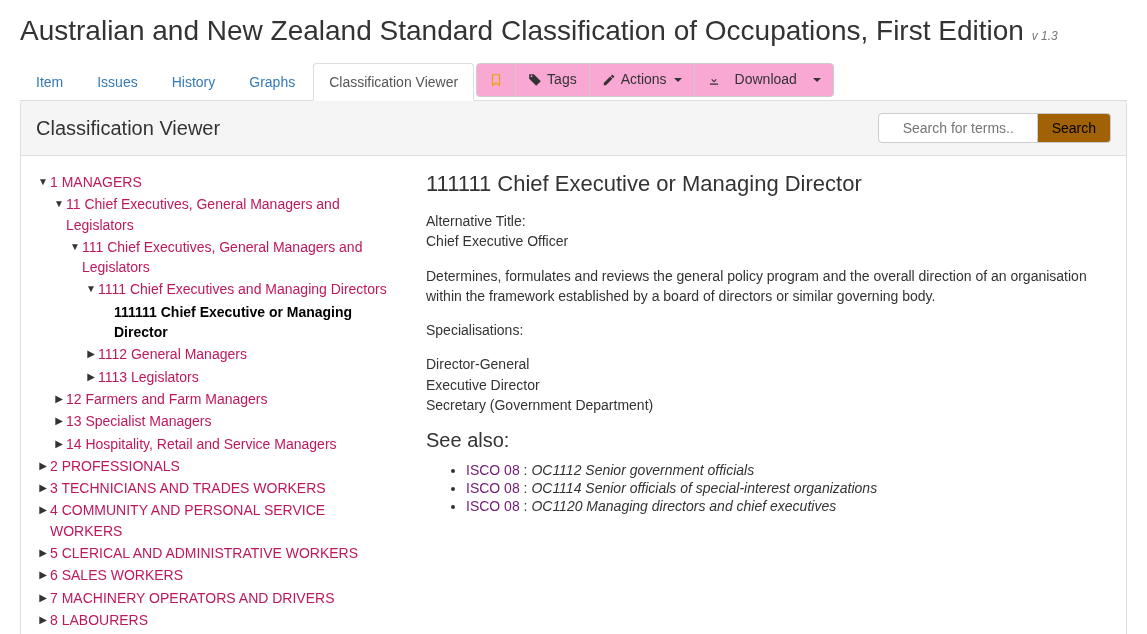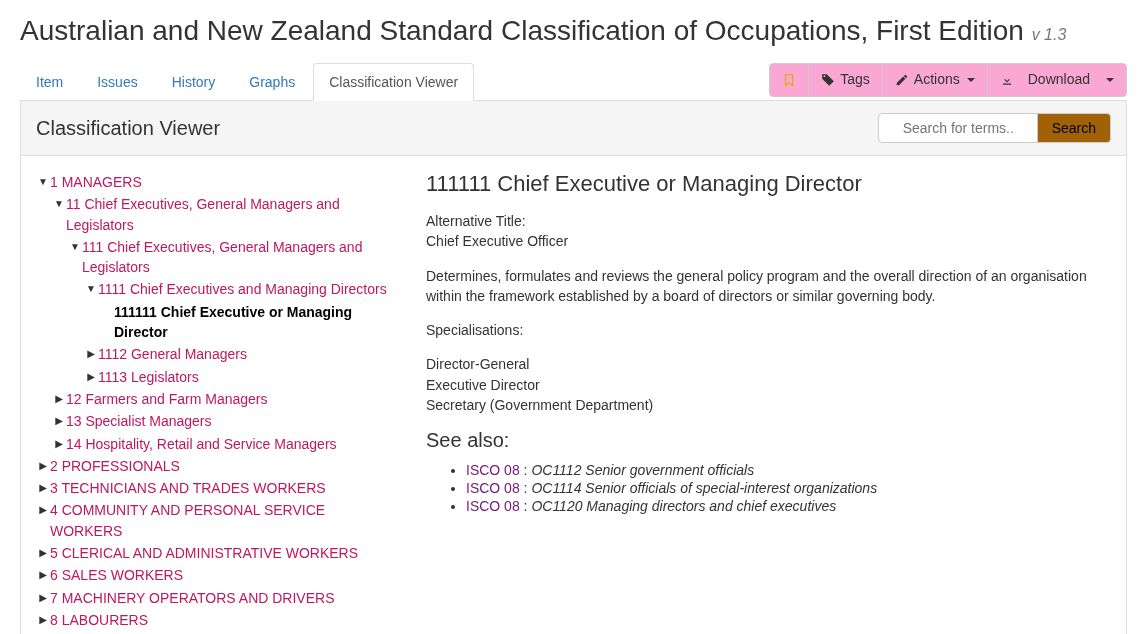--- a/index.html
+++ b/index.html
@@ -1,20 +1,20 @@
 <!DOCTYPE html>
 <html><head>
 <meta charset="utf-8">
 <style>
 * { box-sizing: border-box; margin: 0; padding: 0; }
 body { font-family: "Helvetica Neue", Helvetica, Arial, sans-serif; font-size: 14px; color: #333; padding: 15px 20px; background: #fff; }
 a { color: #701a75; text-decoration: none; cursor: pointer; }
 .page-title { font-size: 28px; font-weight: 500; color: #333; margin-bottom: 16px; }
-.page-title .version { font-size: 16px; color: #777; font-style: italic; font-weight: 400; }
-.topbar { display: flex; justify-content: space-between; align-items: flex-start; border-bottom: 1px solid #ddd; margin-bottom: 0; }
+.page-title .version { font-size: 12px; color: #777; font-style: italic; font-weight: 400; }
+.topbar { display: flex; justify-content: flex-start; align-items: flex-start; border-bottom: 1px solid #ddd; margin-bottom: 0; }
 .nav-tabs { display: flex; list-style: none; margin-bottom: -1px; }
 .nav-tabs li { margin-right: 2px; }
 .nav-tabs li a, .nav-tabs li span { display: block; padding: 10px 15px; border: 1px solid transparent; border-radius: 4px 4px 0 0; color: #337ab7; }
 .nav-tabs li.active span { color: #555; background: #fff; border-color: #ddd #ddd transparent; cursor: default; }
 .btn-group { display: flex; }
 .btn { display: inline-flex; align-items: center; gap: 5px; padding: 6px 12px; border: 1px solid #ccc; background: #f9a8d4; color: #333; font-size: 14px; cursor: pointer; line-height: 1.4; }
 .btn-group .btn + .btn { margin-left: -1px; }
 .btn:first-child { border-radius: 4px 0 0 4px; }
 .btn:last-child { border-radius: 0 4px 4px 0; gap: 14px; }
 .caret { display: inline-block; width: 0; height: 0; border-left: 4px solid transparent; border-right: 4px solid transparent; border-top: 4px solid #333; vertical-align: middle; margin-left: 2px; }

